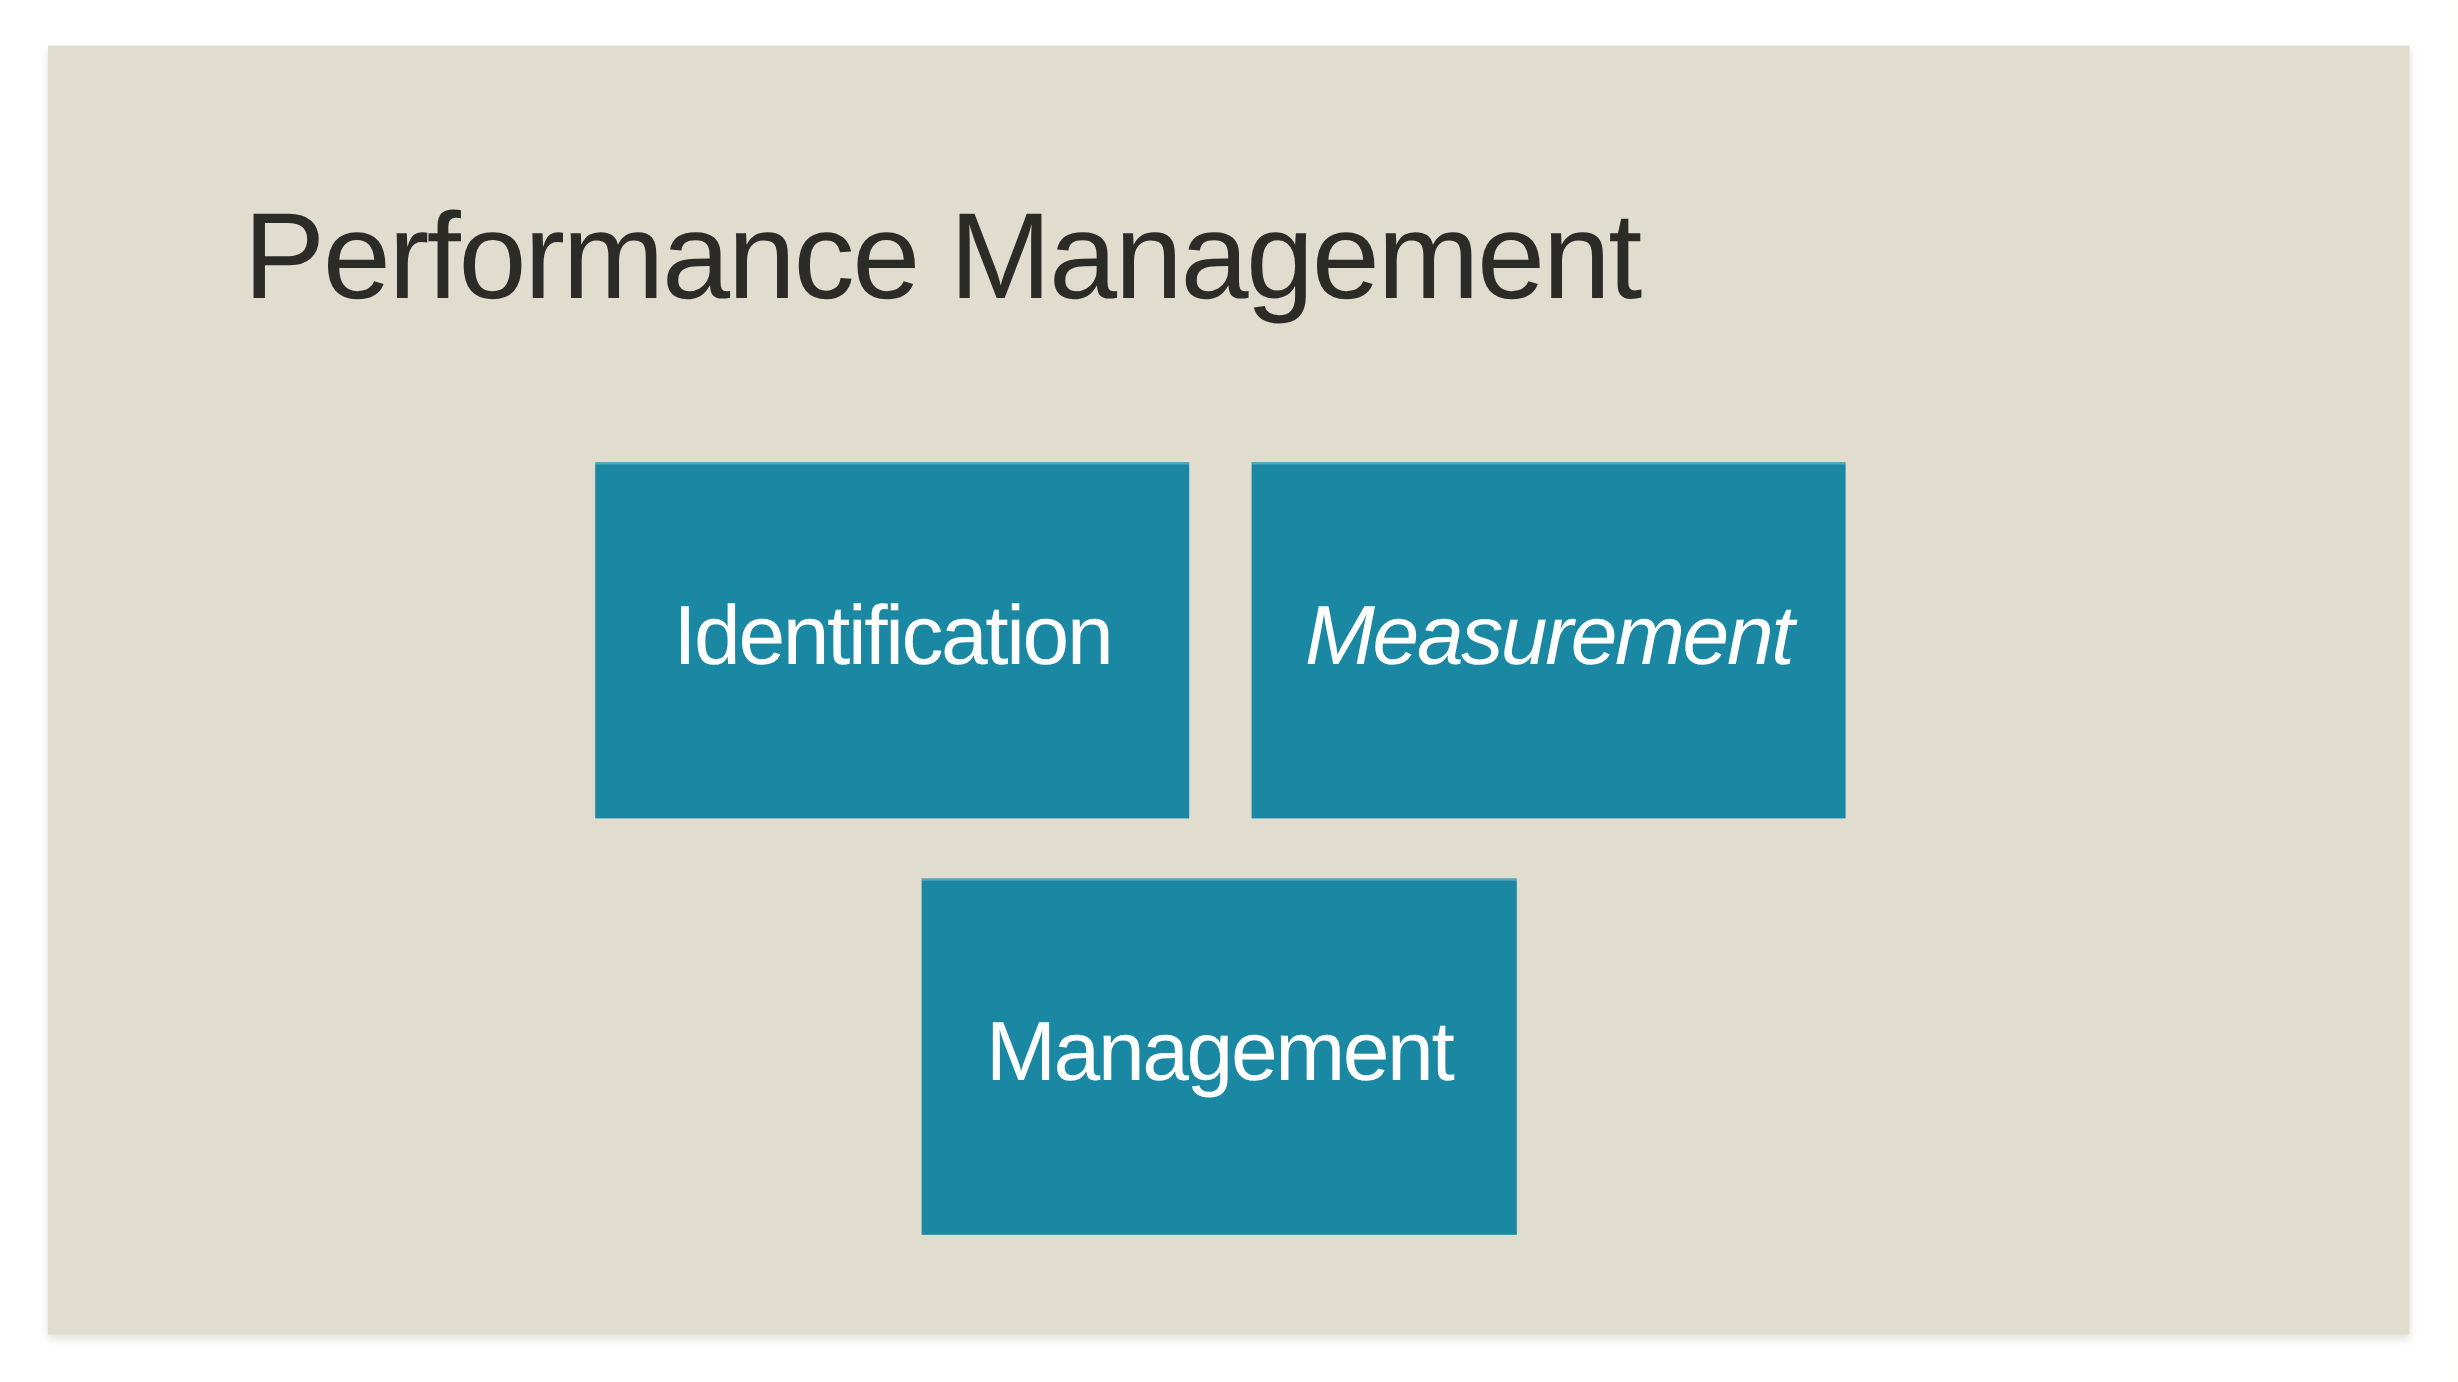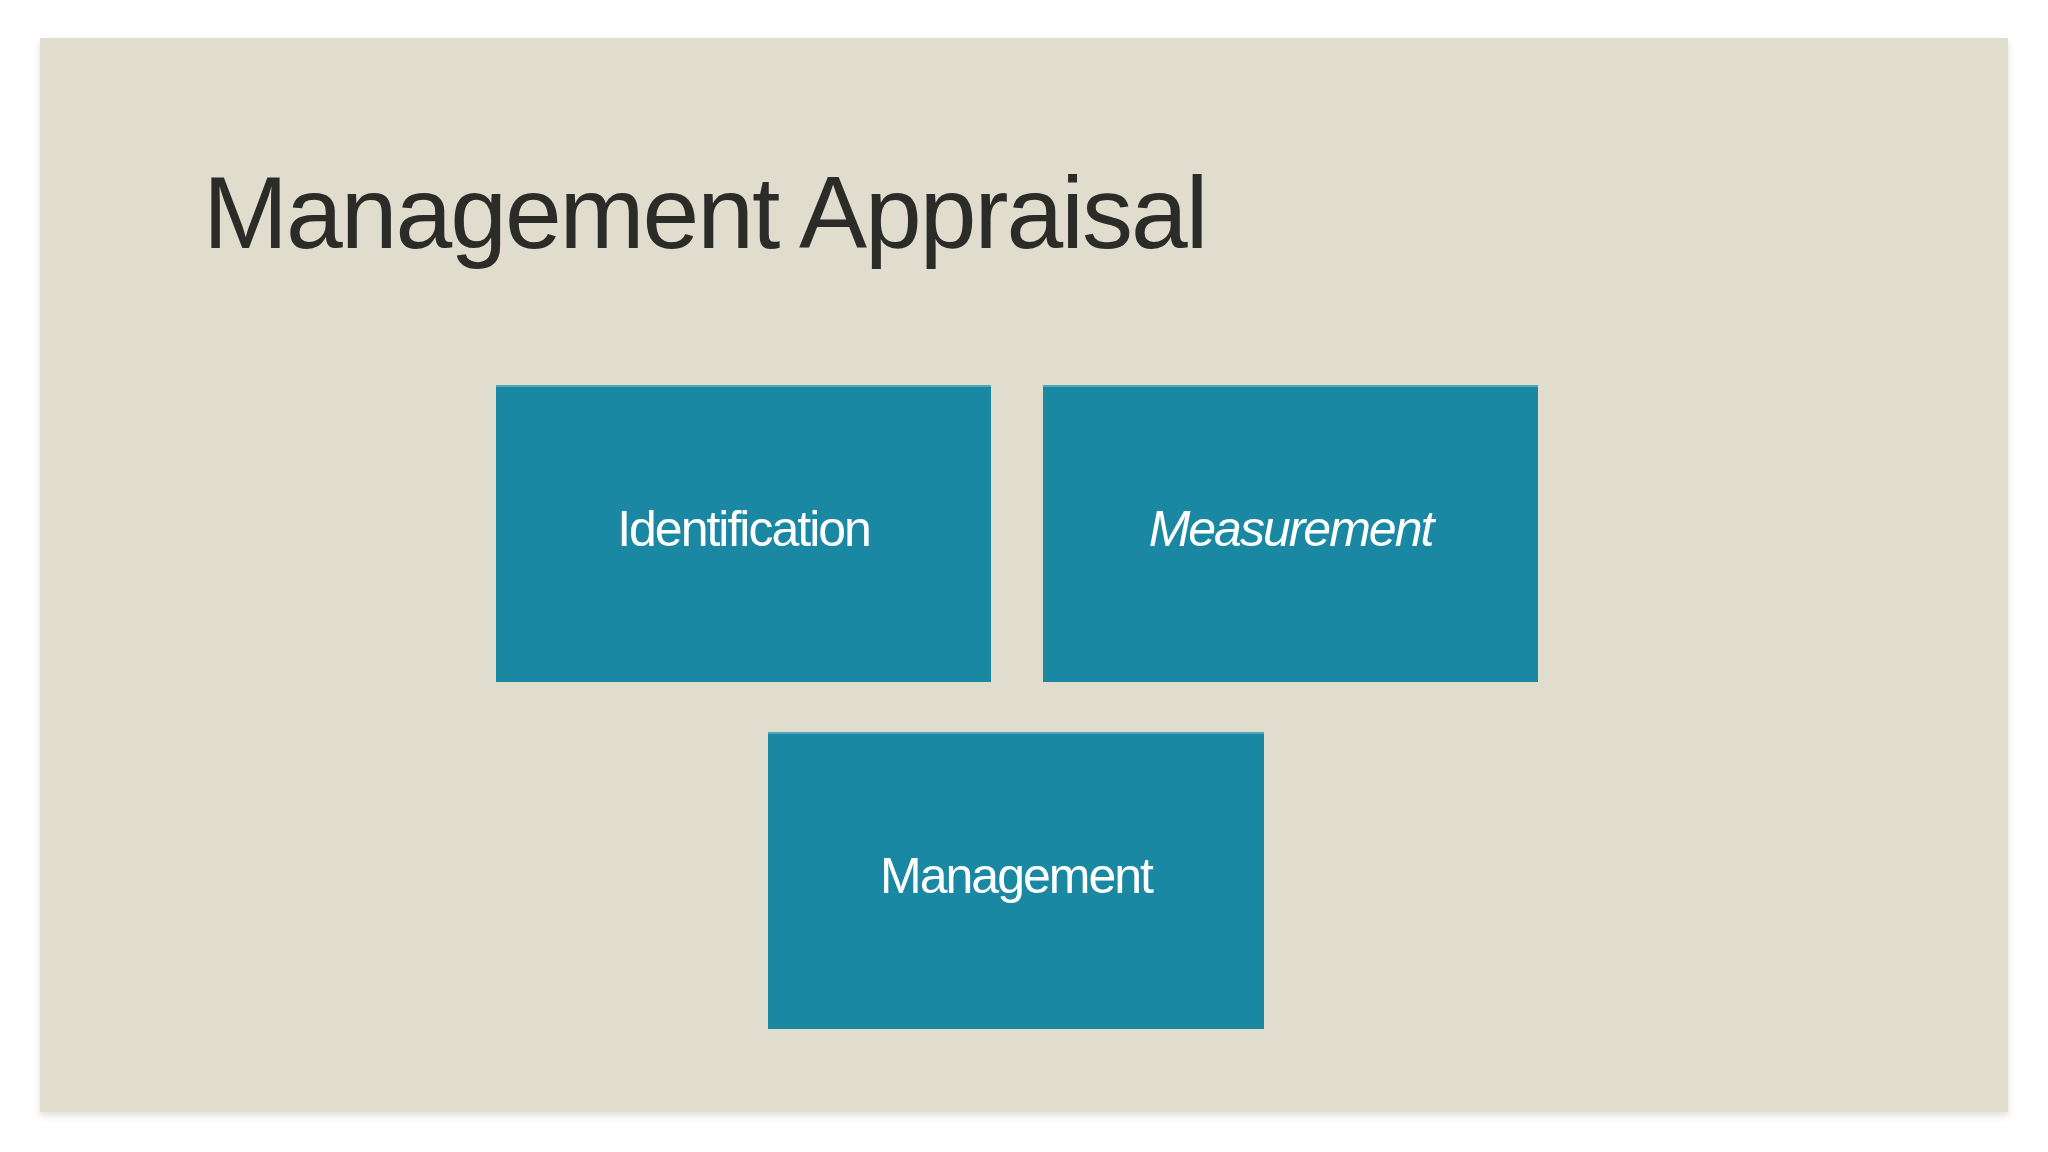--- a/index.html
+++ b/index.html
@@ -47,38 +47,38 @@
     background: var(--box-fill, #1a87a3);
     border-top: 2px solid rgba(255, 255, 255, 0.25);
     box-sizing: border-box;
     display: flex;
     align-items: center;
     justify-content: center;
   }
 
   .shape-box .label {
     color: var(--box-text, #ffffff);
-    font-size: 50px;
+    font-size: 70px;
     font-weight: 400;
     letter-spacing: -2px;
     white-space: nowrap;
     transform: translateY(-6px);
   }
 
   .box-identification { left: 456px; top: 347px; }
   .box-measurement    { left: 1003px; top: 347px; font-style: italic; }
   .box-management     { left: 728px;  top: 694px; width: 496px; }
 </style>
 </head>
 <body>
 
 <div class="stage">
   <div class="slide">
 
-    <h1 class="slide-title">Management Appraisal</h1>
+    <h1 class="slide-title">Performance Management</h1>
 
     <div class="shape-box box-identification">
       <span class="label">Identification</span>
     </div>
 
     <div class="shape-box box-measurement">
       <span class="label">Measurement</span>
     </div>
 
     <div class="shape-box box-management">

